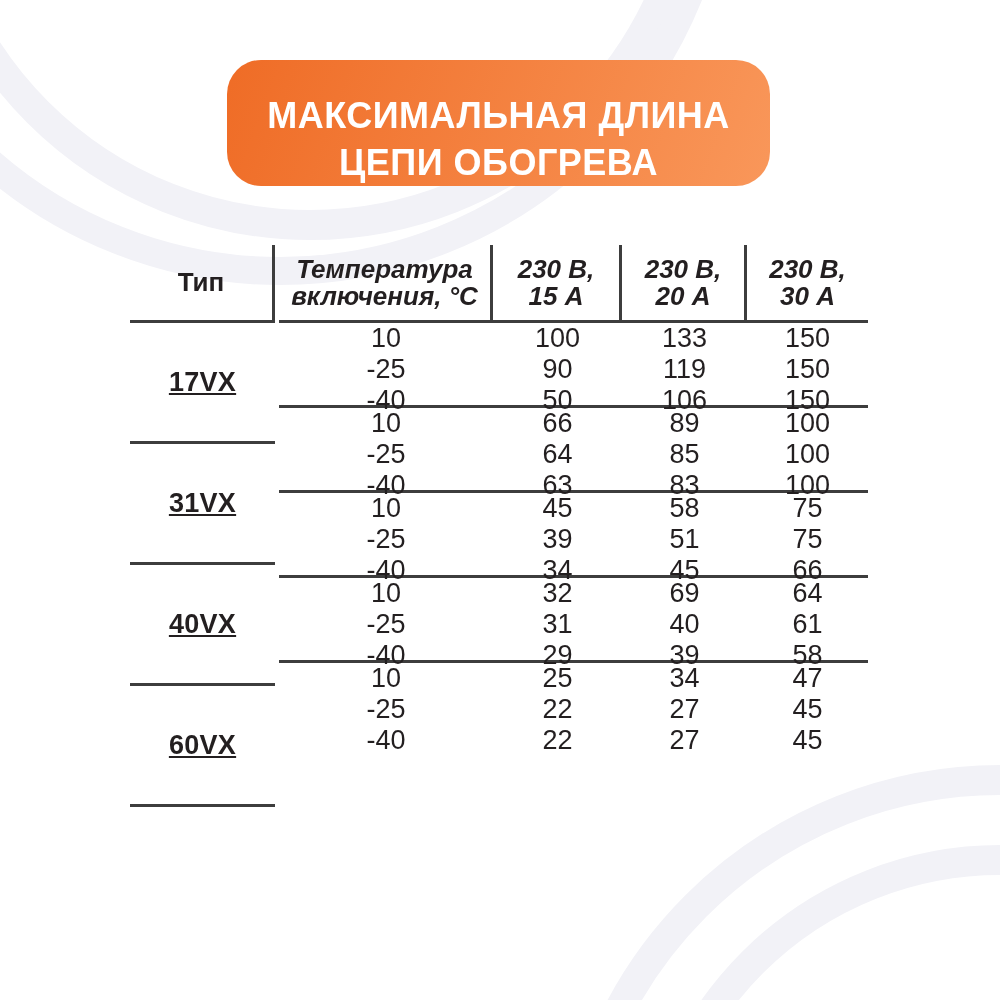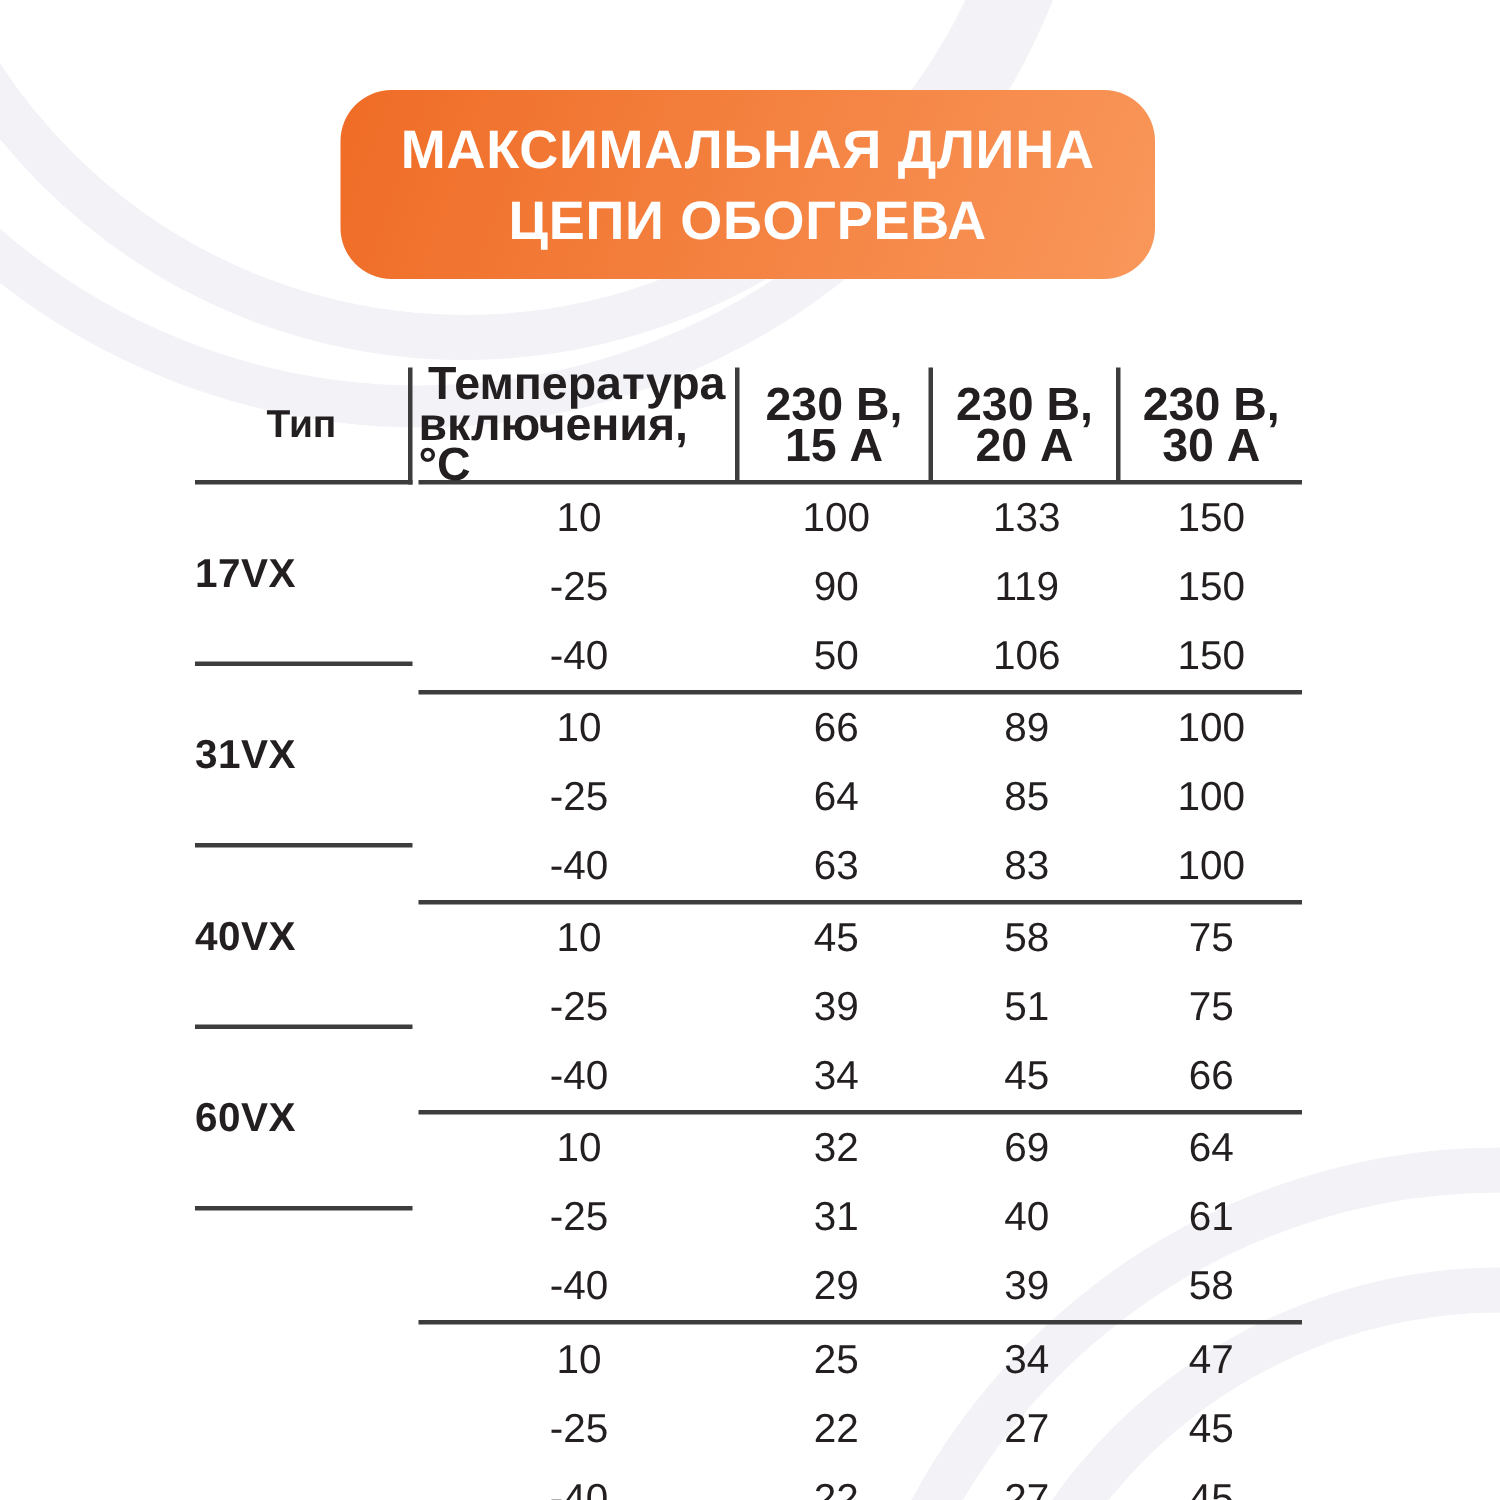--- a/index.html
+++ b/index.html
@@ -11,50 +11,50 @@
   
   .ring{position:absolute;border-radius:50%;border:30px solid #f2f2f7;box-sizing:border-box;z-index:0}
   .ring-tl-a{left:-90px;top:-560px;width:800px;height:800px}
   .ring-tl-b{left:-175px;top:-625px;width:910px;height:910px;border-width:28px}
   .ring-br-a{left:555px;top:765px;width:890px;height:890px}
   .ring-br-b{left:635px;top:845px;width:730px;height:730px}
   
   .banner{
     position:absolute;left:227px;top:60px;width:543px;height:126px;
     border-radius:34px;z-index:2;
-    display:flex;flex-direction:column;align-items:center;justify-content:center;
+    display:flex;flex-direction:column;align-items:center;justify-content:flex-end;
   }
   .banner span{
     color:#ffffff;font-weight:bold;font-size:36px;line-height:47px;
     letter-spacing:.5px;white-space:nowrap;
   }
   
   .tablewrap{position:absolute;left:130px;top:245px;width:738px;display:flex;z-index:1}
   .col-type{width:145px;margin-right:4px;display:flex;flex-direction:column}
   .type-header{
     height:78px;box-sizing:border-box;
     border-right:3px solid #3d3d3d;border-bottom:3px solid #3d3d3d;
     display:flex;align-items:center;justify-content:center;
     font-weight:bold;font-size:26px;
   }
   .type-cell{
     height:121px;box-sizing:border-box;
-    display:flex;align-items:center;justify-content:flex-start;
-    font-weight:bold;font-size:27px;letter-spacing:.3px;
+    display:flex;align-items:center;justify-content:center;
+    font-weight:bold;font-size:27px;letter-spacing:.3px;text-decoration:underline;
   }
   .hline{border-bottom:3px solid #3d3d3d}
   .col-rest{flex:1;display:flex;flex-direction:column}
   .header-row{height:78px;box-sizing:border-box;border-bottom:3px solid #3d3d3d;display:flex}
   .hcell{
     display:flex;flex-direction:column;align-items:center;justify-content:center;
-    font-weight:bold;font-size:31px;line-height:27px;box-sizing:border-box;
+    font-weight:bold;font-size:26px;line-height:27px;box-sizing:border-box;font-style:italic;
   }
   .vline{border-right:3px solid #3d3d3d}
   .hcell.temp{width:214px}
-  .group{display:grid;grid-template-rows:repeat(3,1fr);height:140px;box-sizing:border-box}
+  .group{display:grid;grid-template-rows:repeat(3,1fr);height:85px;box-sizing:border-box}
   .drow{display:grid;grid-template-columns:214px 129px 125px 1fr;align-items:center}
   .dcell{text-align:center;font-size:27px}
 </style>
 </head>
 <body>
 
 <div class="ring ring-tl-a"></div>
 <div class="ring ring-tl-b"></div>
 <div class="ring ring-br-a"></div>
 <div class="ring ring-br-b"></div>

